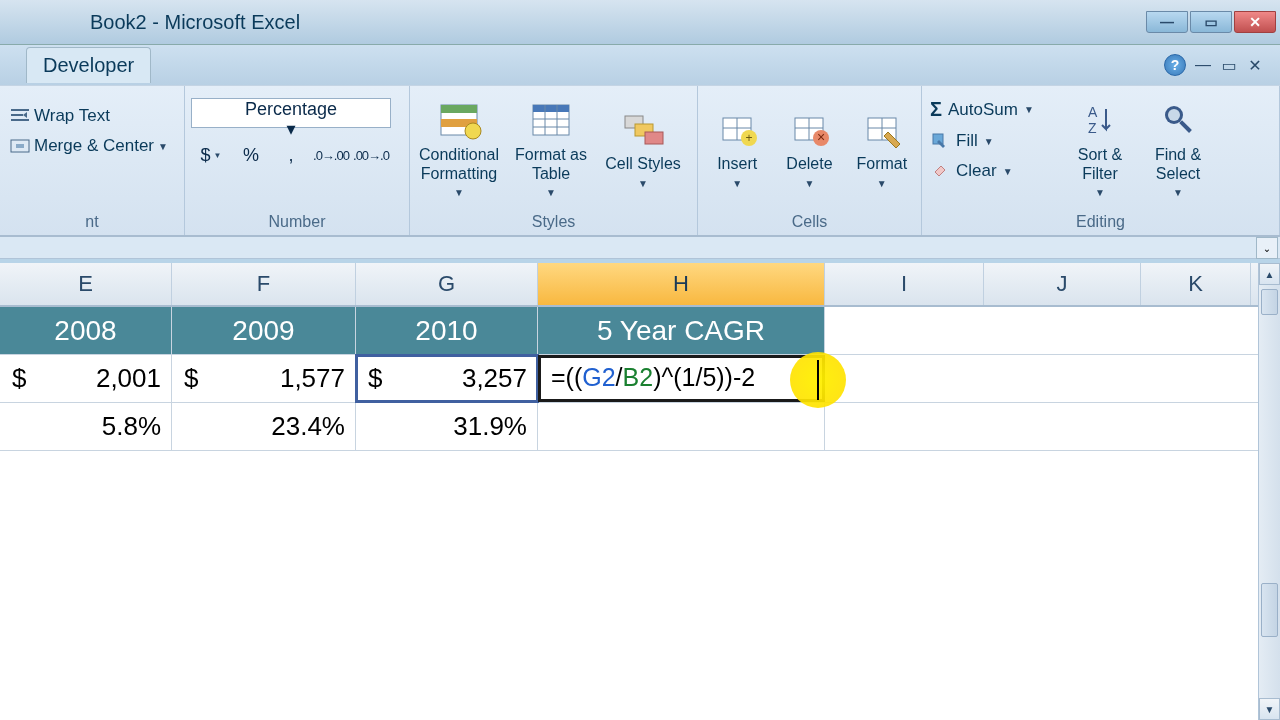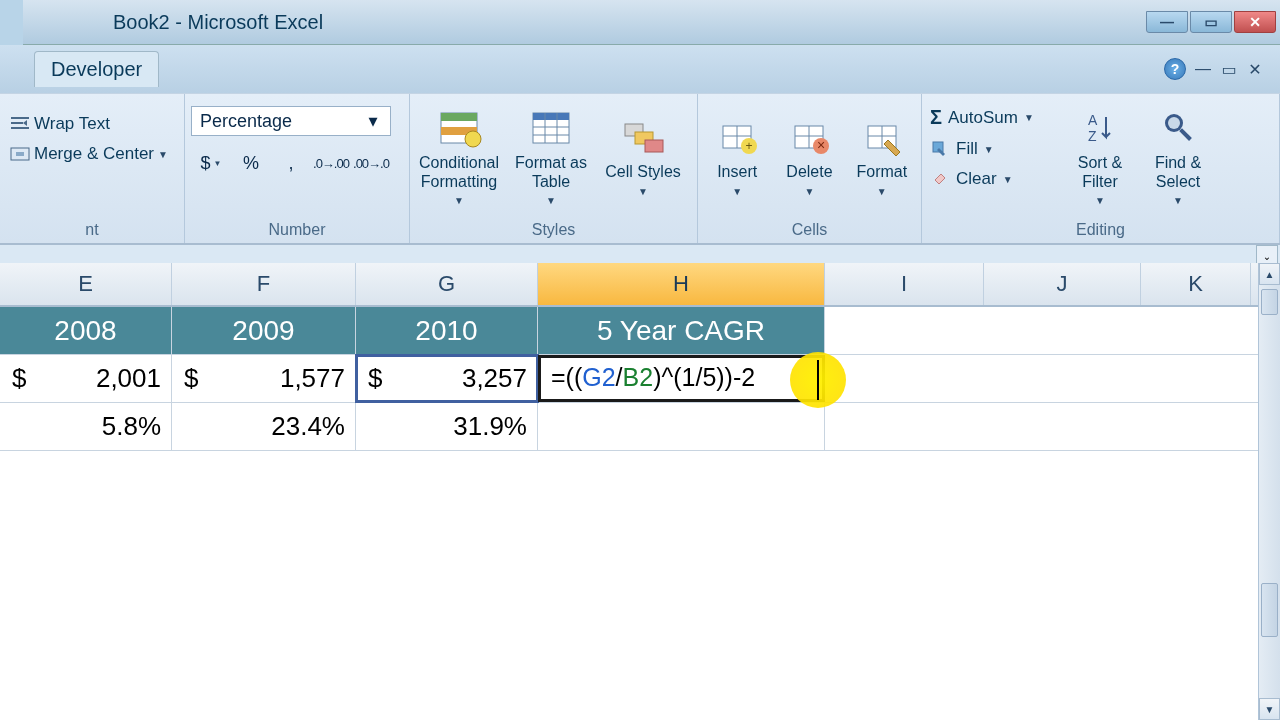--- a/index.html
+++ b/index.html
@@ -1,50 +1,50 @@
 <!DOCTYPE html>
 <html><head>
 <meta charset="utf-8">
 <style>
 * { margin:0; padding:0; box-sizing:border-box; font-family:'Segoe UI', Tahoma, sans-serif; }
 body { width:1280px; height:720px; overflow:hidden; background:#b8d4e8; position:relative; }
 
 
-.titlebar { height:45px; background:linear-gradient(#d6e4f0,#b0cbe0); display:flex; align-items:center; justify-content:space-between; border-bottom:1px solid #8aa;margin-left:23px; }
+.titlebar { height:45px; background:linear-gradient(#d6e4f0,#b0cbe0); display:flex; align-items:center; justify-content:space-between; border-bottom:1px solid #8aa; }
 .titlebar-left { display:flex; align-items:center; gap:8px; padding-left:90px; }
 .title-text { font-size:20px; color:#0a3a5a; font-weight:400; }
 .titlebar-right { display:flex; gap:0; padding-right:4px; }
 .winbtn { width:42px; height:22px; background:linear-gradient(#b8d8f0,#8ab8d8); border:1px solid #6a8aa8; border-radius:0 0 3px 3px; display:flex; align-items:center; justify-content:center; margin-left:2px; cursor:pointer; }
 .winbtn.close { background:linear-gradient(#f08888,#c05050); border-color:#a04040; }
 .winbtn .glyph { font-size:14px; font-weight:bold; color:#2a4a6a; }
 .winbtn.close .glyph { color:#fff; }
 
 
-.tabrow { height:48px; background:linear-gradient(#cde0f0,#b8d0e4); display:flex; align-items:center; padding-left:34px; position:relative; }
+.tabrow { height:40px; background:linear-gradient(#cde0f0,#b8d0e4); display:flex; align-items:center; padding-left:26px; position:relative; }
 .tab { padding:6px 16px; font-size:20px; color:#0a3a5a; background:#d8e8f4; border:1px solid #a0b8c8; border-bottom:none; border-radius:4px 4px 0 0; }
 .tabrow-right { position:absolute; right:16px; display:flex; gap:8px; align-items:center; }
 .help-icon { width:22px; height:22px; border-radius:50%; background:radial-gradient(#6ab0e8,#3878b8); color:#fff; display:flex; align-items:center; justify-content:center; font-weight:bold; font-size:14px; border:1px solid #2a68a8; cursor:pointer; }
 .smallwin { width:18px; height:18px; display:flex; align-items:center; justify-content:center; cursor:pointer; color:#2a4a6a; }
 
 
 .ribbon { height:152px; background:linear-gradient(#e4eef8,#d4e2f0); border-top:1px solid #c4d4e4; border-bottom:2px solid #a8bcd0; display:flex; }
 .group { border-right:1px solid #b4c8dc; display:flex; flex-direction:column; padding:4px 6px 2px; }
 .group-body { flex:1; display:flex; align-items:flex-start; gap:6px; }
 .group-label { font-size:16px; color:#4a6a88; text-align:center; padding:2px 0; position:relative; }
 
 
 .align-group { width:185px; }
 .align-btns { display:flex; flex-direction:column; padding-top:14px; }
 .align-row { display:flex; align-items:center; gap:4px; font-size:17px; color:#0a3a5a; cursor:pointer; padding:2px 4px; }
 .mini-icon { width:20px; height:18px; display:inline-flex; align-items:center; justify-content:center; font-size:14px; }
 
 
 .num-group { width:225px; }
 .num-body { flex-direction:column; gap:10px; padding-top:8px; }
-.combo { width:200px; height:30px; background:#fff; border:1px solid #98b0c8; display:flex; align-items:center; padding:0 8px; justify-content:space-between; font-size:18px; color:#0a2a4a; cursor:pointer; }
+.combo { width:200px; height:30px; background:#fff; border:1px solid #98b0c8; display:flex; align-items:center; padding:0 8px; justify-content:space-between; font-size:18px; color:#0a2a4a; cursor:pointer;flex-direction:column; }
 .combo-arrow { width:18px; height:18px; display:flex; align-items:center; justify-content:center; }
 .num-btns { display:flex; gap:0; }
 .numbtn { width:40px; height:34px; border:1px solid transparent; display:flex; align-items:center; justify-content:center; font-size:18px; color:#0a2a4a; cursor:pointer; }
 .dec-icon { font-size:13px; letter-spacing:-1px; }
 
 
 .styles-group { width:288px; }
 .bigbtn { display:flex; flex-direction:column; align-items:center; justify-content:center; width:86px; height:118px; cursor:pointer; font-size:16px; color:#0a3a5a; text-align:center; line-height:1.2; gap:4px; }
 .big-icon { width:48px; height:42px; display:flex; align-items:center; justify-content:center; }
 .drop-arrow { font-size:10px; color:#2a4a6a; }

